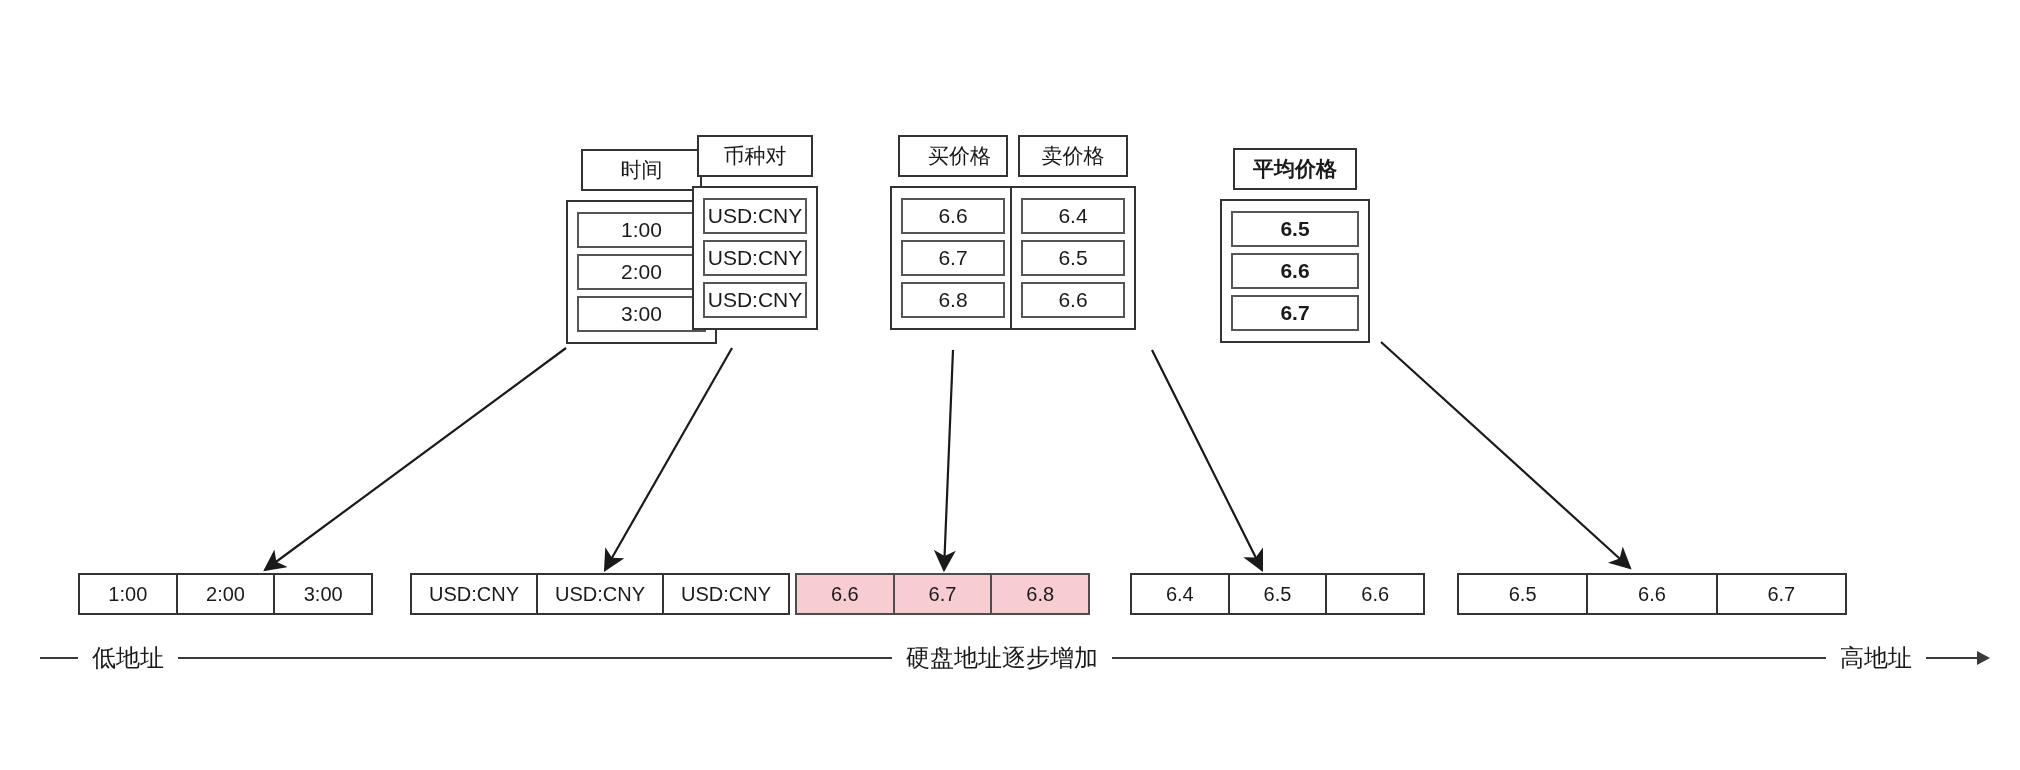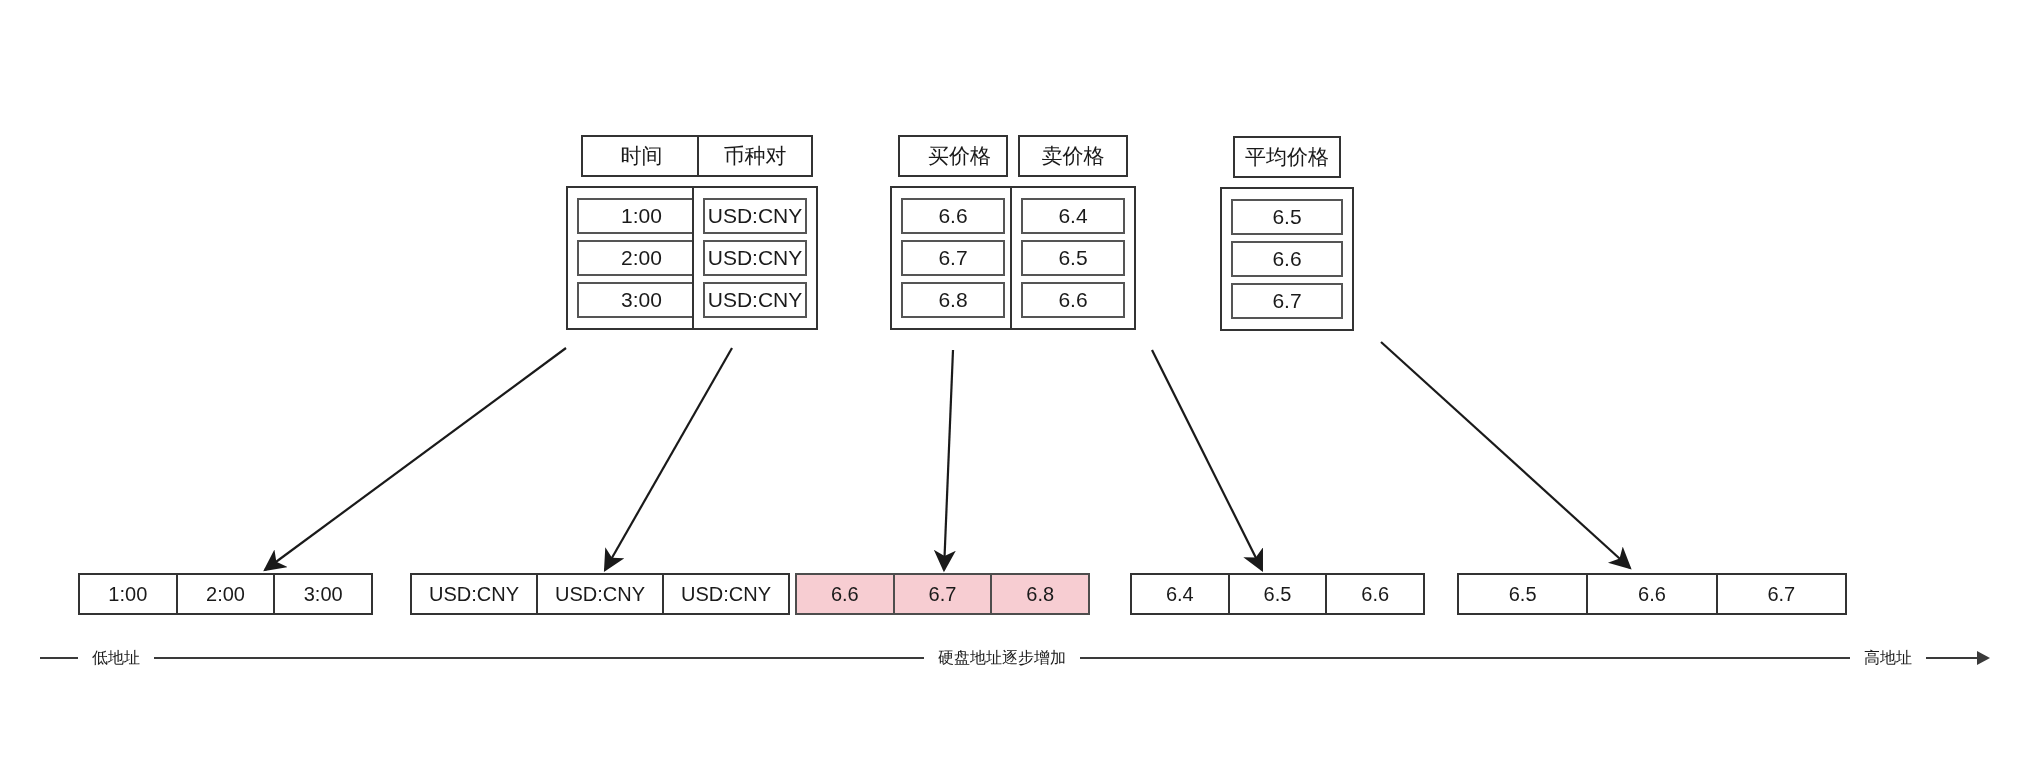--- a/index.html
+++ b/index.html
@@ -101,21 +101,21 @@
     height: 34px;
     display: flex;
     align-items: center;
   }
   .axis-line {
     flex: 1 1 auto;
     height: 2px;
     background: #3a3a3a;
   }
   .axis-label {
-    font-size: 16px;
+    font-size: 24px;
     white-space: nowrap;
     padding: 0 14px;
   }
   .axis-arrow {
     width: 0;
     height: 0;
     border-left: 13px solid #3a3a3a;
     border-top: 7px solid transparent;
     border-bottom: 7px solid transparent;
     margin-left: -1px;
@@ -132,21 +132,21 @@
         <path d="M0,0 L10,5 L0,10 L2.6,5 z" fill="#1a1a1a"></path>
       </marker>
     </defs>
     <line x1="566" y1="348" x2="265" y2="570" stroke="#1a1a1a" stroke-width="2.2" marker-end="url(#ah)"></line>
     <line x1="732" y1="348" x2="605" y2="570" stroke="#1a1a1a" stroke-width="2.2" marker-end="url(#ah)"></line>
     <line x1="953" y1="350" x2="944" y2="570" stroke="#1a1a1a" stroke-width="2.2" marker-end="url(#ah)"></line>
     <line x1="1152" y1="350" x2="1262" y2="570" stroke="#1a1a1a" stroke-width="2.2" marker-end="url(#ah)"></line>
     <line x1="1381" y1="342" x2="1630" y2="568" stroke="#1a1a1a" stroke-width="2.2" marker-end="url(#ah)"></line>
   </svg>
 
-  <div class="col-group" style="left:566px; top:135px; width:151px;">
+  <div class="col-group" style="left:566px; top:149px; width:151px;">
     <div class="col-header" style="margin:0 15px;">时间</div>
     <div class="col-body">
       <div class="col-cell">1:00</div>
       <div class="col-cell">2:00</div>
       <div class="col-cell">3:00</div>
     </div>
   </div>
 
   <div class="col-group" style="left:692px; top:135px; width:126px;">
     <div class="col-header" style="margin:0 5px;">币种对</div>
@@ -168,21 +168,21 @@
 
   <div class="col-group" style="left:1010px; top:135px; width:126px;">
     <div class="col-header" style="margin:0 8px;">卖价格</div>
     <div class="col-body">
       <div class="col-cell">6.4</div>
       <div class="col-cell">6.5</div>
       <div class="col-cell">6.6</div>
     </div>
   </div>
 
-  <div class="col-group" style="left:1220px; top:136px; width:134px;">
+  <div class="col-group" style="left:1220px; top:148px; width:150px;font-weight:bold;">
     <div class="col-header" style="margin:0 13px;">平均价格</div>
     <div class="col-body">
       <div class="col-cell">6.5</div>
       <div class="col-cell">6.6</div>
       <div class="col-cell">6.7</div>
     </div>
   </div>
 
   <div class="strip-group" style="left:78px; width:295px;">
     <div class="strip-cell">1:00</div>

